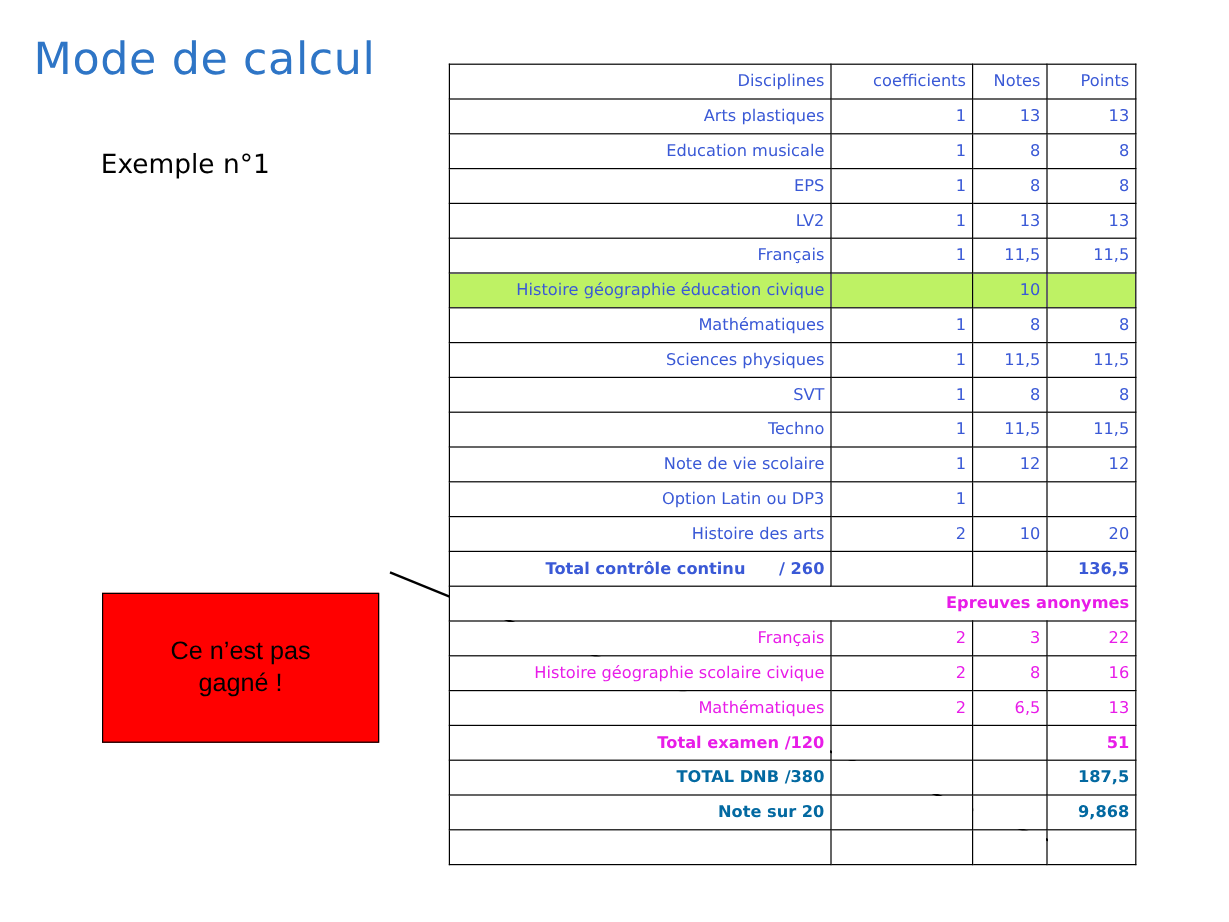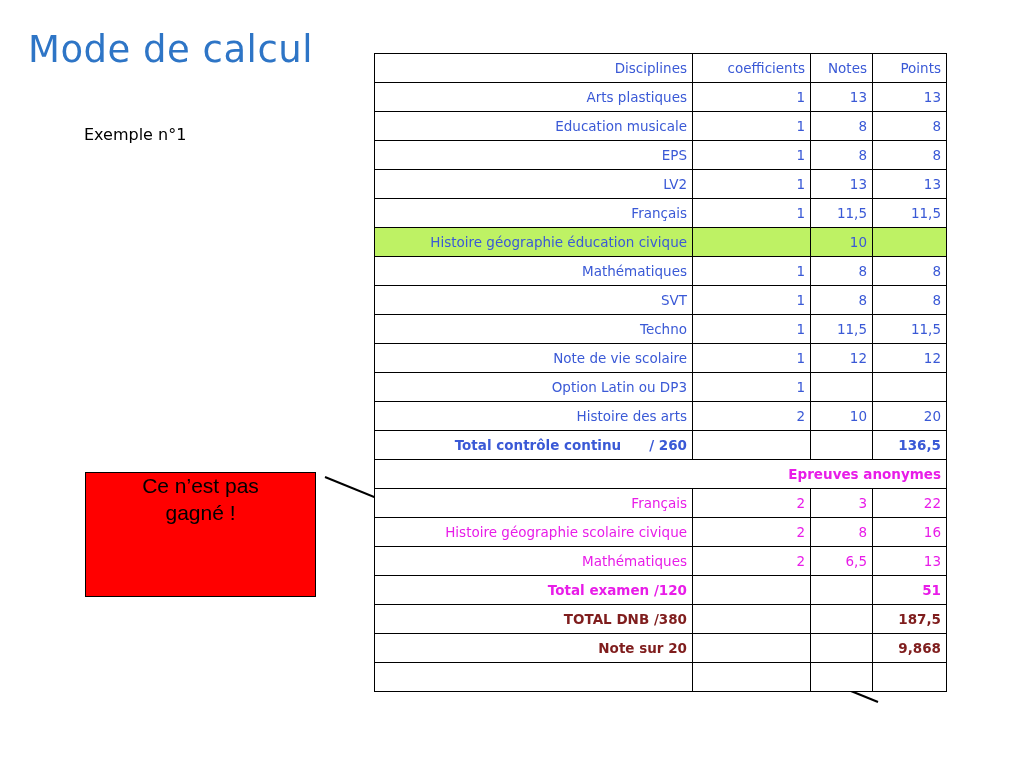--- a/index.html
+++ b/index.html
@@ -25,37 +25,38 @@
     font-family: "DejaVu Sans", sans-serif;
     font-weight: normal;
     letter-spacing: 0.5px;
     white-space: nowrap;
   }
 
   #subtitle {
     position: absolute;
     left: 84px;
     top: 125px;
-    font-size: 16px;
+    font-size: 22px;
     color: #000000;
     font-family: "DejaVu Sans", sans-serif;
     white-space: nowrap;
   }
 
   
   #callout-box {
     position: absolute;
     left: 85px;
-    top: 472px;
+    top: 494px;
     width: 231px;
     height: 125px;
     background: #FF0000;
     border: 1px solid #000000;
     box-sizing: border-box;
     display: flex;
+    align-items: center;
     justify-content: center;
   }
   #callout-box .callout-text {
     color: #000000;
     font-size: 21px;
     line-height: 1.28;
     text-align: center;
     font-family: "Liberation Sans", sans-serif;
     white-space: pre-line;
   }
@@ -97,21 +98,21 @@
   col.c-point  { width: 74px;  }
 
   td.disc  { text-align: right; }
   td.num   { text-align: right; }
 
   
   .v-blue      { color: #3A59D6; }
   .v-blue-b    { color: #3A59D6; font-weight: bold; }
   .v-magenta   { color: #E81CE8; }
   .v-magenta-b { color: #E81CE8; font-weight: bold; }
-  .v-red-b     { color: #7f1d1d; font-weight: bold; }
+  .v-red-b     { color: #0369a1; font-weight: bold; }
 
   tr.highlight td { background: #bef264; }
 
   td.section {
     text-align: right;
     color: #E81CE8;
     font-weight: bold;
   }
   td.spacer-cell {
     border: 1px solid #C8C8C8;
@@ -186,20 +187,26 @@
           <td class="num v-blue">10</td>
           <td class="num v-blue"></td>
         </tr>
         <tr>
           <td class="disc v-blue">Mathématiques</td>
           <td class="num v-blue">1</td>
           <td class="num v-blue">8</td>
           <td class="num v-blue">8</td>
         </tr>
         <tr>
+          <td class="disc v-blue">Sciences physiques</td>
+          <td class="num v-blue">1</td>
+          <td class="num v-blue">11,5</td>
+          <td class="num v-blue">11,5</td>
+        </tr>
+        <tr>
           <td class="disc v-blue">SVT</td>
           <td class="num v-blue">1</td>
           <td class="num v-blue">8</td>
           <td class="num v-blue">8</td>
         </tr>
         <tr>
           <td class="disc v-blue">Techno</td>
           <td class="num v-blue">1</td>
           <td class="num v-blue">11,5</td>
           <td class="num v-blue">11,5</td>

